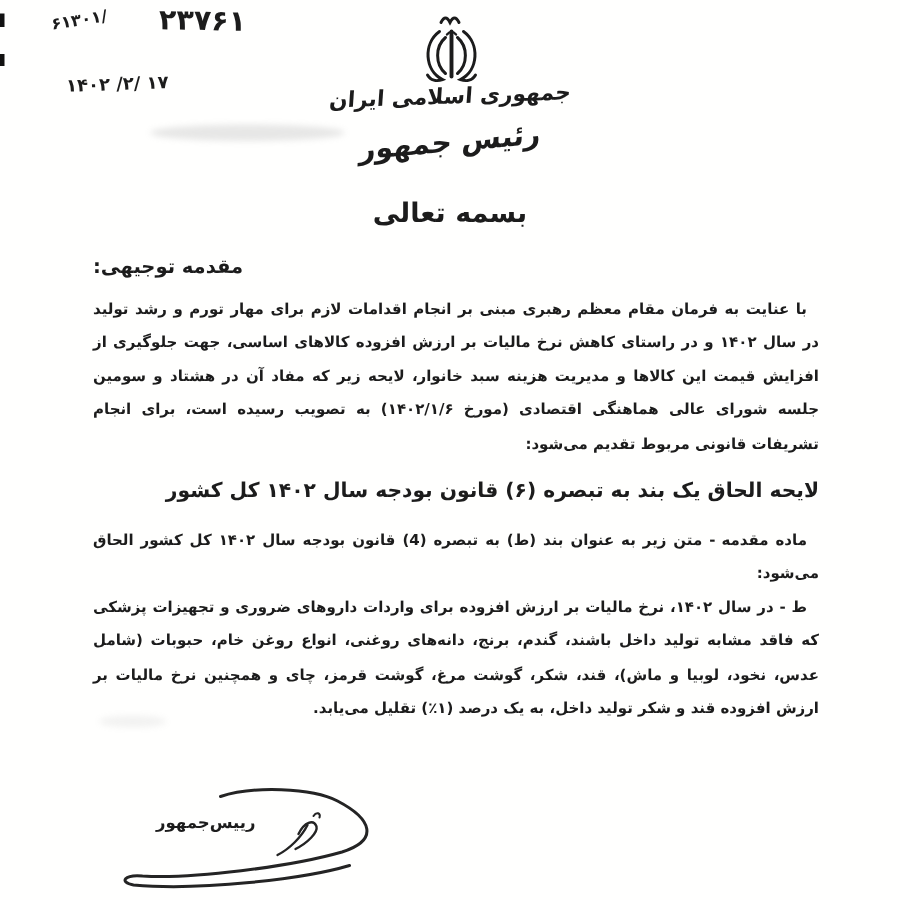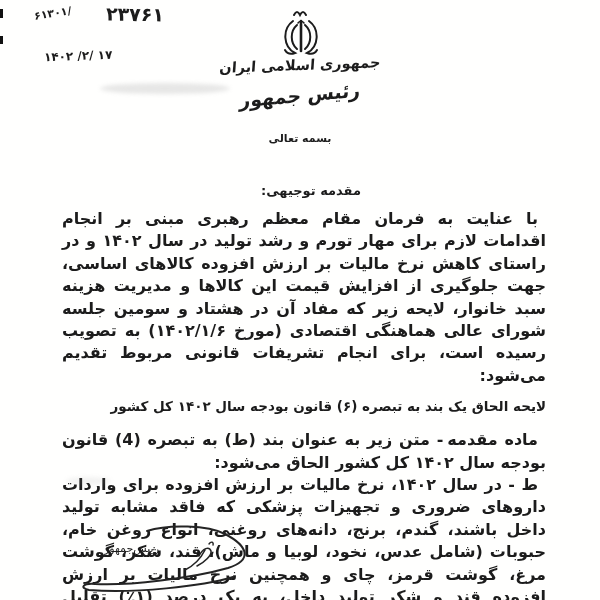--- a/index.html
+++ b/index.html
@@ -26,41 +26,41 @@
   .org-name{
     position:absolute;top:57px;left:50%;transform:translateX(-50%) rotate(-2deg) skewX(-6deg);
     font-size:14.5px;font-weight:700;white-space:nowrap;direction:rtl;
   }
   .org-title{
     position:absolute;top:84px;left:50%;transform:translateX(-50%) rotate(-5deg) skewX(-8deg);
     font-size:19px;font-weight:700;white-space:nowrap;direction:rtl;
   }
   .besmele{
     position:absolute;top:132px;left:50%;transform:translateX(-50%);
-    font-size:11px;font-weight:700;direction:rtl;white-space:nowrap;
+    font-size:18px;font-weight:700;direction:rtl;white-space:nowrap;
   }
   
   .body-block{
     position:absolute;left:62px;top:167px;width:484px;direction:rtl;
   }
   .intro-heading{
-    font-size:13px;font-weight:700;margin:16px -14px 10px 0;text-align:center;
+    font-size:13px;font-weight:700;margin:4px -14px 10px 0;text-align:left;
   }
   .para{
-    font-size:16px;font-weight:700;line-height:22.4px;margin:0;
+    font-size:10px;font-weight:700;line-height:22.4px;margin:0;
     text-align:justify;text-align-last:right;text-indent:8px;
   }
   .bill-title{
     font-size:13.5px;font-weight:700;text-align:right;margin:11px 0 15px 0;
   }
   .article-rest{margin-right:4px;}
   
   .sig-svg{position:absolute;left:73px;top:520px;width:195px;height:80px;}
   .sig-title{
-    position:absolute;left:104px;top:542px;font-size:11px;font-weight:400;
+    position:absolute;left:104px;top:542px;font-size:11px;font-weight:700;
     direction:rtl;white-space:nowrap;
   }
   
   .smudge{position:absolute;background:#9f9f9f;border-radius:50%;filter:blur(2px);}
   .smudge.s1{left:100px;top:83px;width:130px;height:11px;opacity:.25;}
   .smudge.s2{left:66px;top:477px;width:45px;height:8px;opacity:.13;}
   .speck{position:absolute;background:#111;}
   .speck.k1{left:0;top:9px;width:3px;height:9px;}
   .speck.k2{left:0;top:36px;width:3px;height:8px;}
   svg{display:block;}

